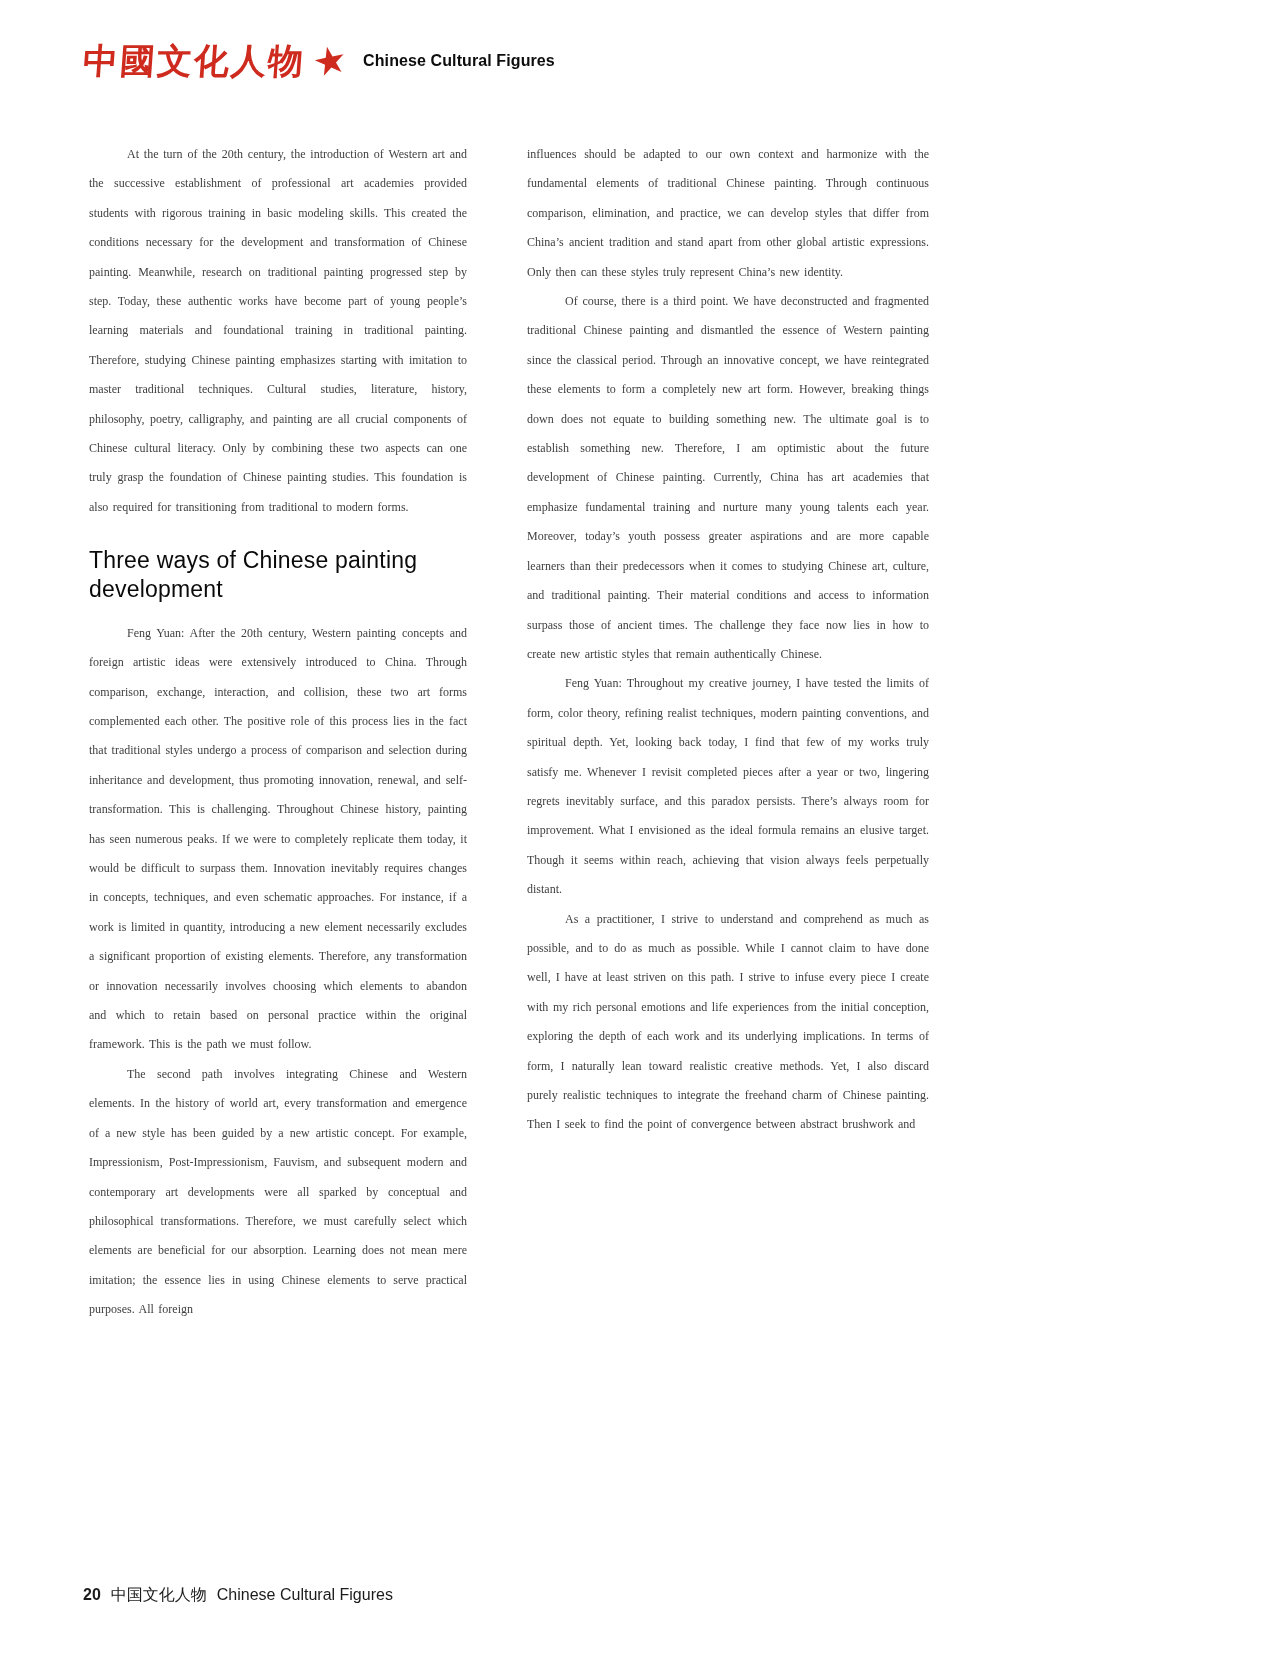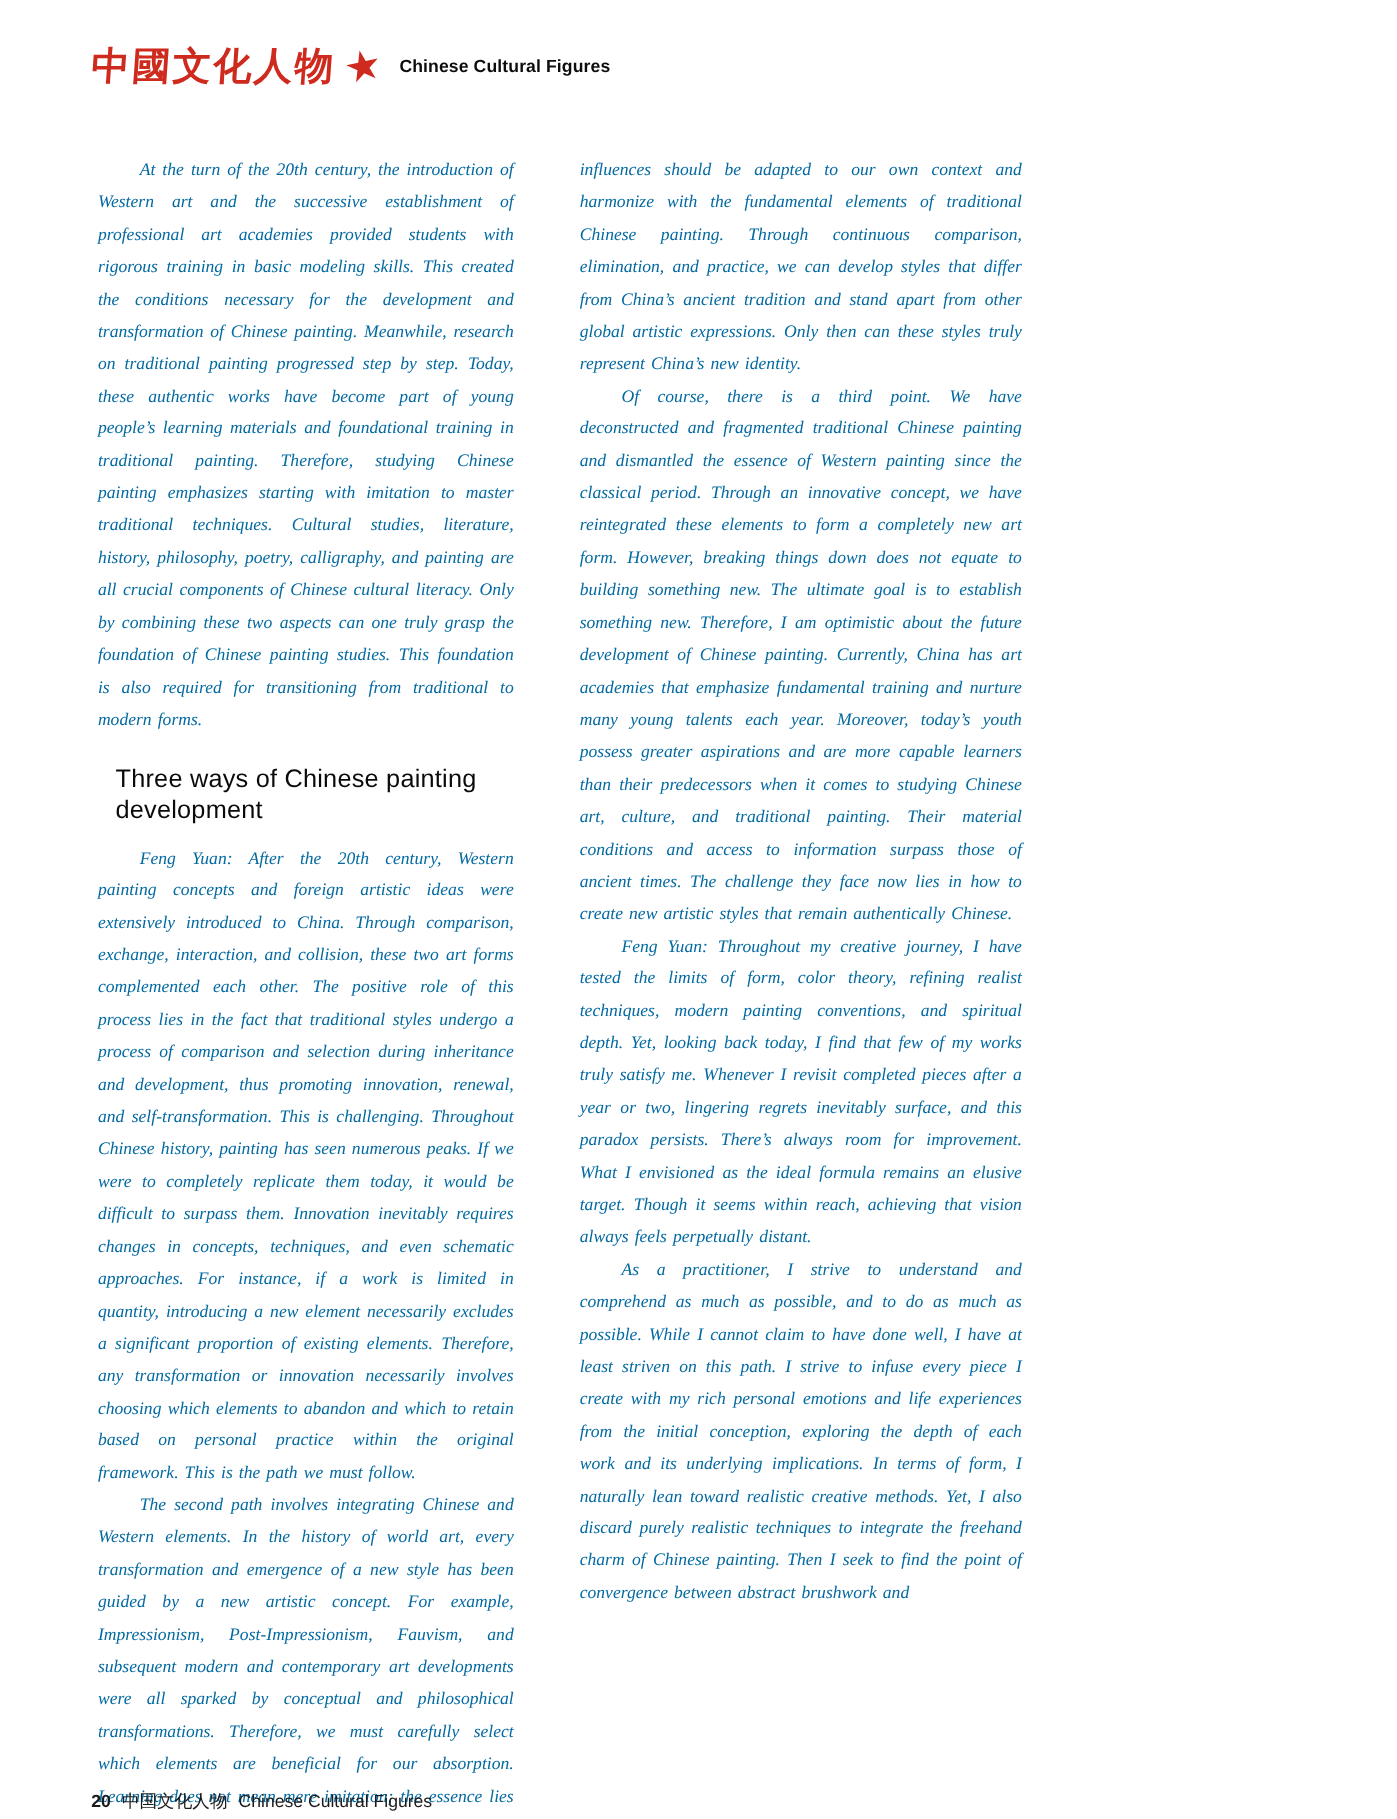--- a/index.html
+++ b/index.html
@@ -55,44 +55,43 @@
     width: 840px;
     display: flex;
     gap: 60px;
   }
   .col { display: block; }
   .col-left  { width: 378px; }
   .col-right { width: 402px; }
 
   .para {
     margin: 0;
-    font-size: 16px;
+    font-size: 12px;
     line-height: 29.4px;
     text-align: justify;
-    color: #0369a1;
+    color: #404040;
     word-spacing: 1.5px;
-    font-style: italic;
   }
   .para.indent { text-indent: 38px; }
 
   .section-heading {
     font-family: "Liberation Sans", sans-serif;
     font-weight: 400;
     font-size: 23px;
     color: #0a0a0a;
     line-height: 1.25;
-    margin: 24px 0 15px 16px;
+    margin: 24px 0 15px 0;
     letter-spacing: 0.2px;
   }
 
   
   .page-footer {
     position: absolute;
     left: 83px;
-    top: 1628px;
+    top: 1585px;
     display: flex;
     align-items: baseline;
     gap: 10px;
     font-family: "Liberation Sans", sans-serif;
     font-size: 16px;
     color: #1b1b1b;
     white-space: nowrap;
   }
   .page-number { font-weight: 700; }
 </style>

